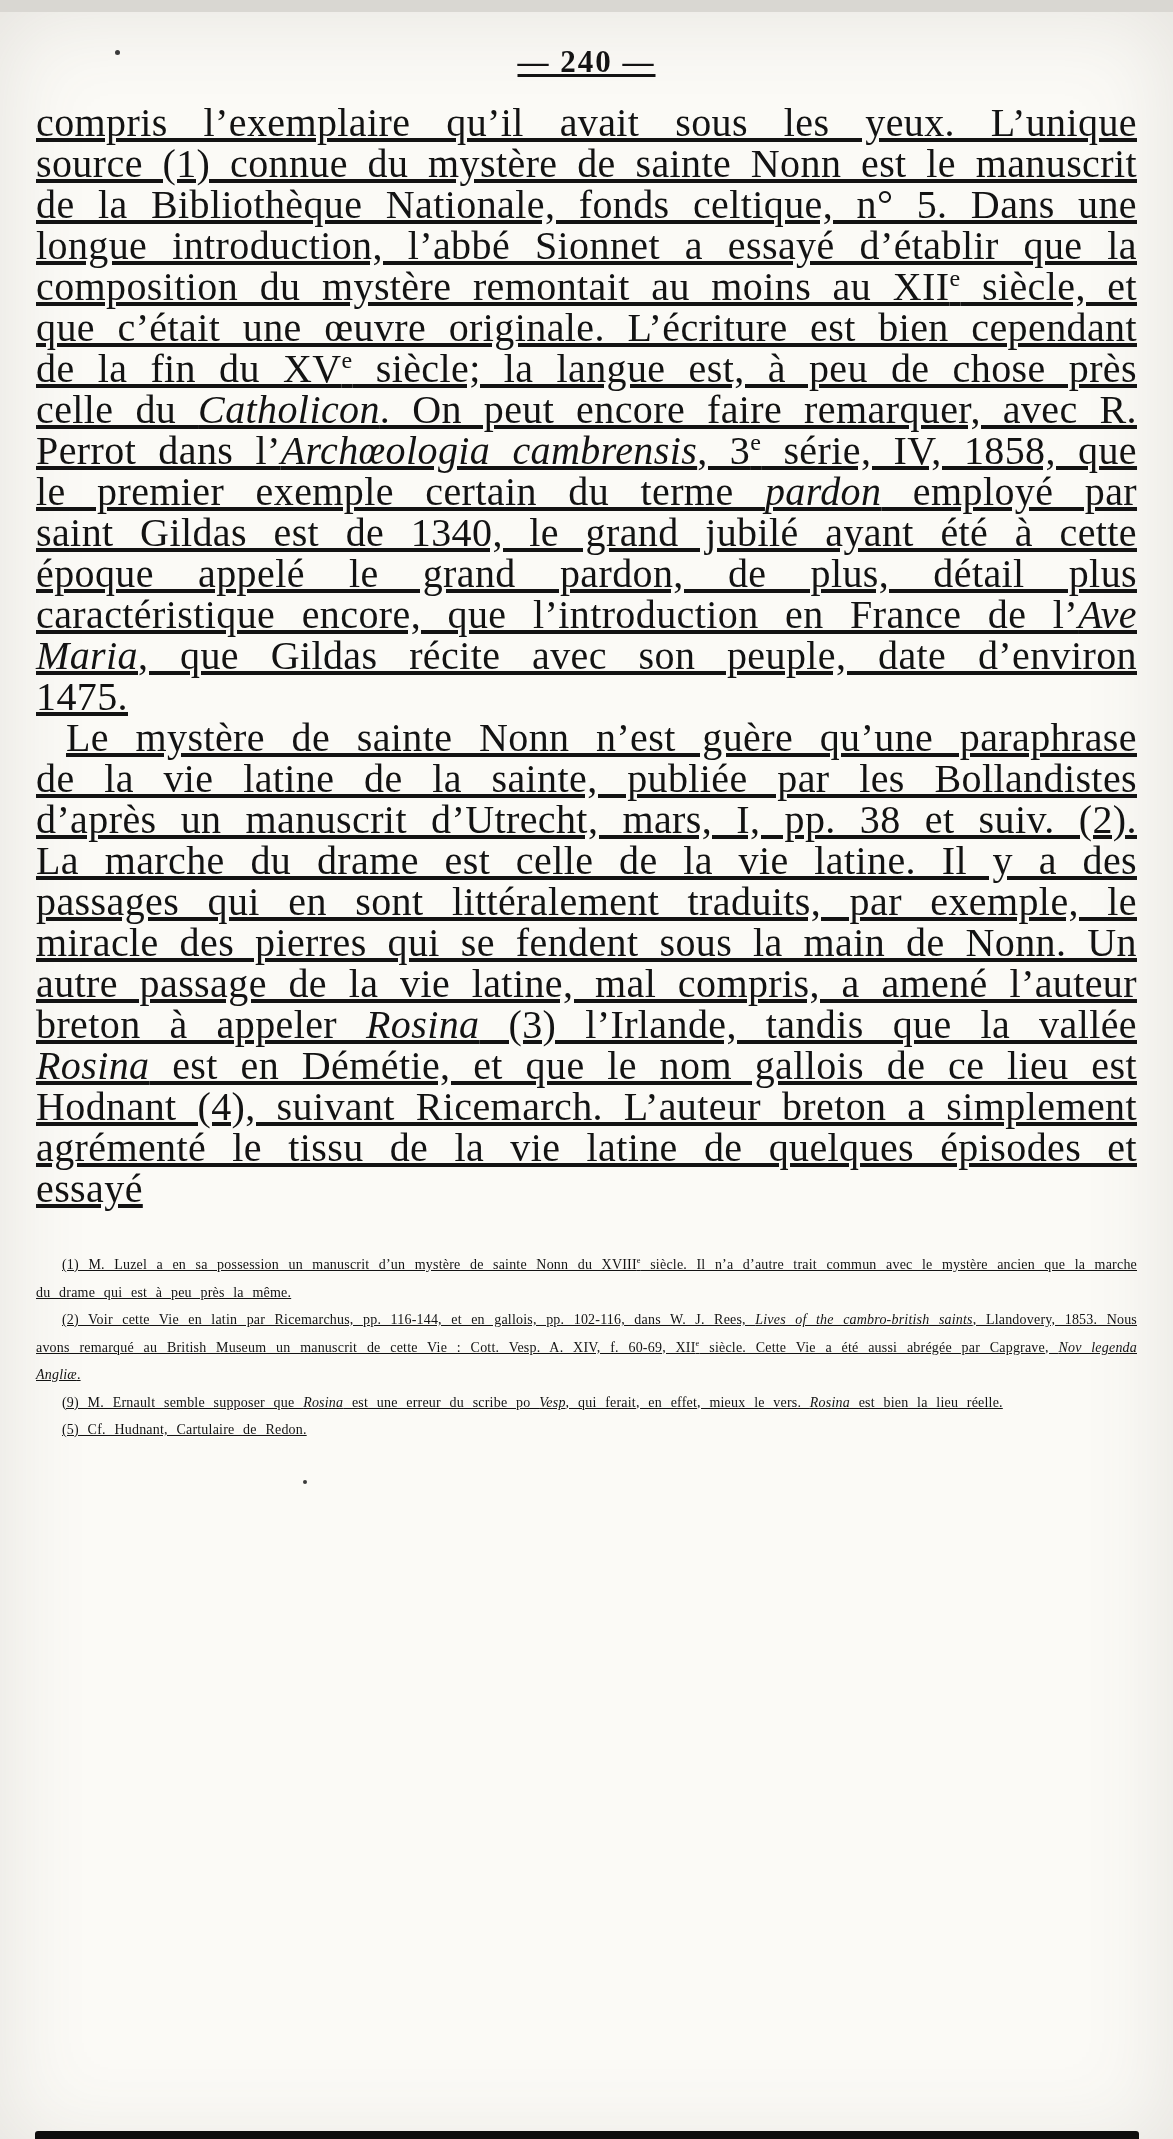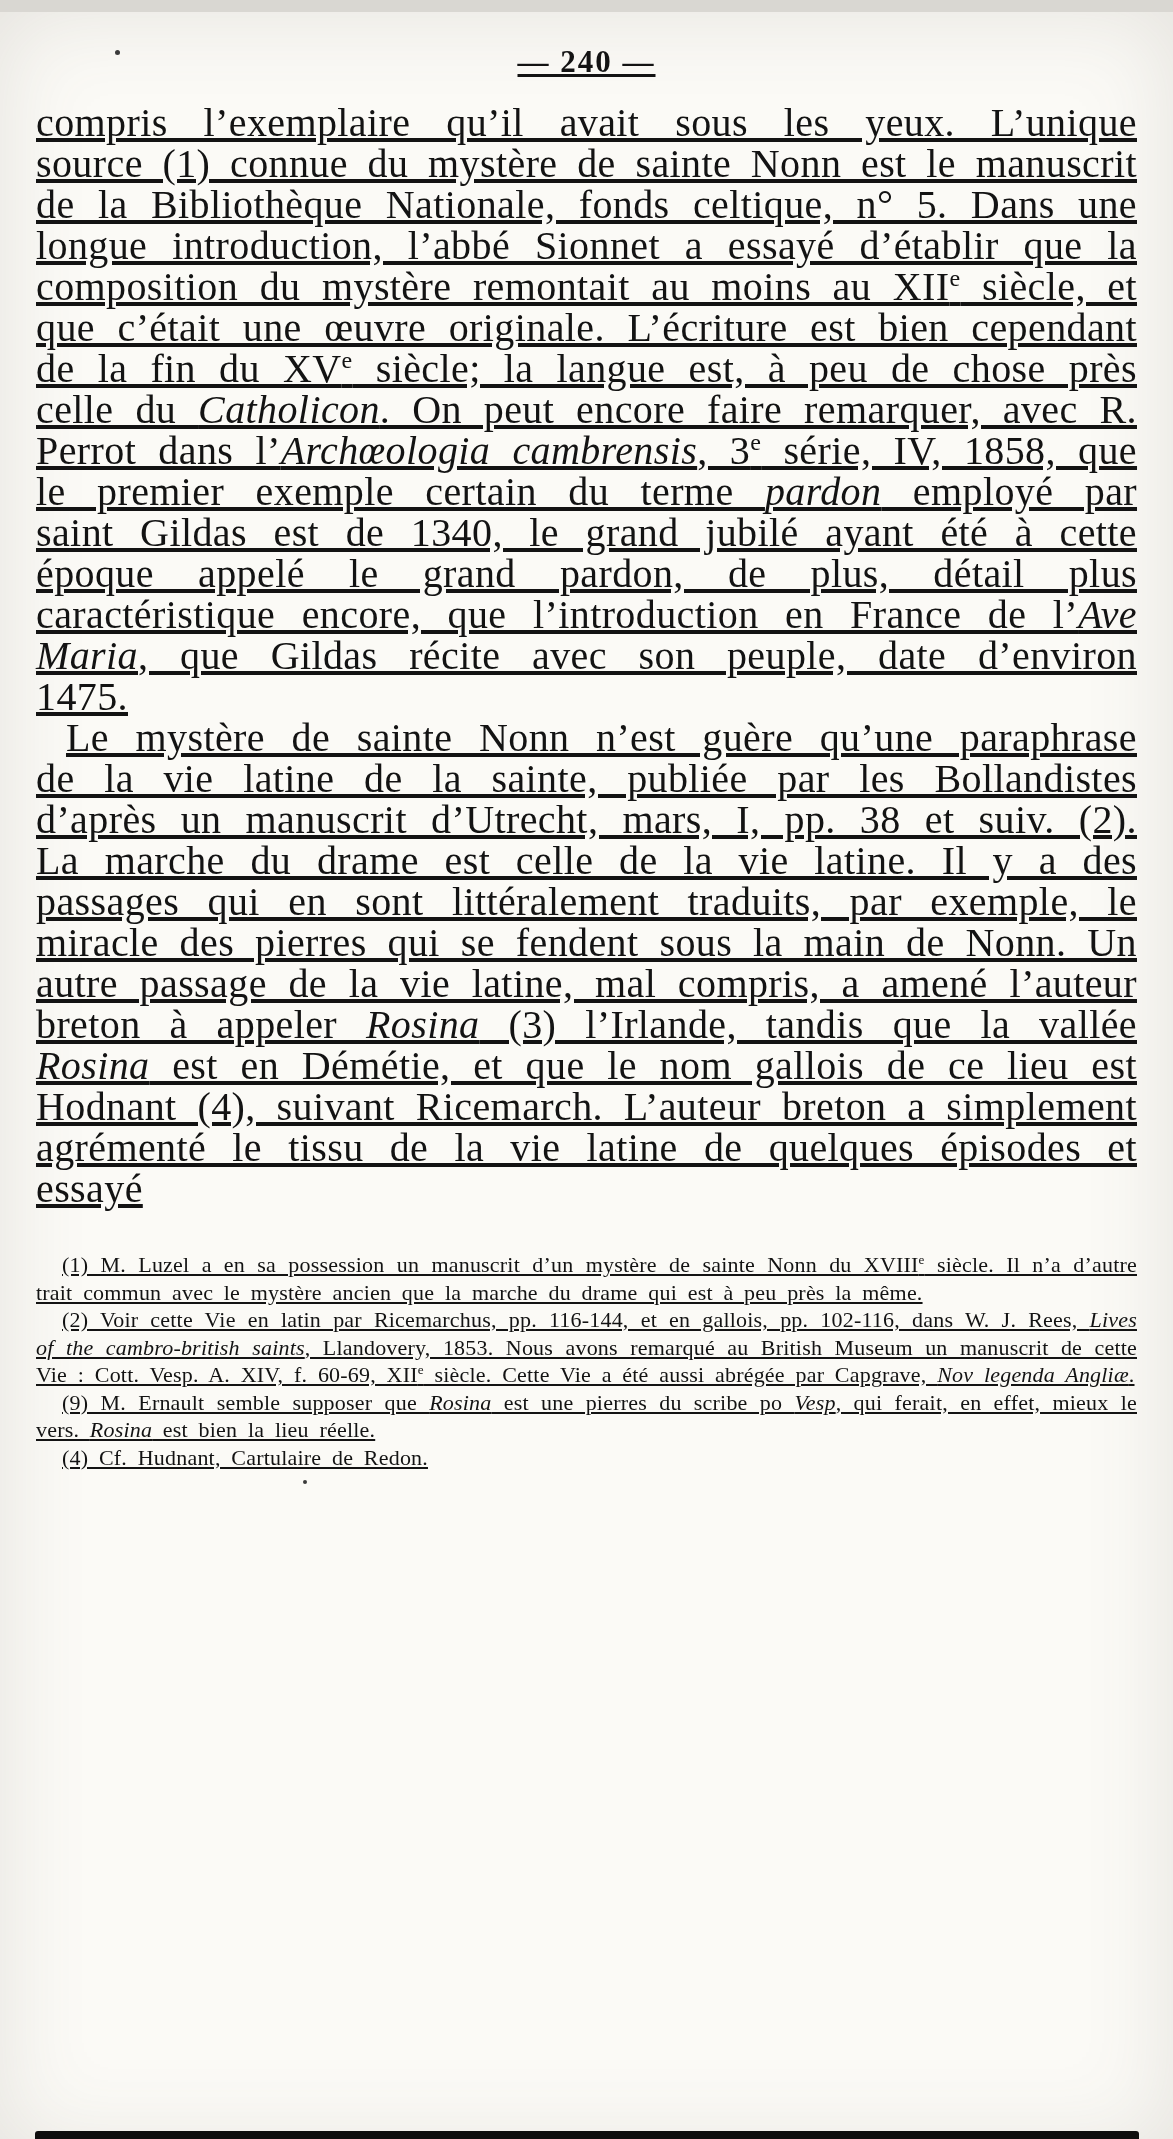--- a/index.html
+++ b/index.html
@@ -33,21 +33,21 @@
     font-size: 40px;
     line-height: 41px;
     text-align: justify;
     word-spacing: 9px;
     letter-spacing: 0.4px;
   }
   .para.indent { text-indent: 30px; }
   .footnotes-section { margin-top: 42px; }
   .footnote {
     margin: 0;
-    font-size: 22px;
+    font-size: 14px;
     line-height: 27.5px;
     text-align: justify;
     word-spacing: 5px;
     letter-spacing: 0.2px;
     text-indent: 26px;
   }
   .it { font-style: italic; }
   sup { font-size: 60%; line-height: 0; }
   .scan-bar {
     position: absolute;
@@ -74,18 +74,18 @@
 <div class="page">
   <span class="speck speck-top"></span>
   <div class="page-number">— 240 —</div>
   <div class="body-text" id="body-text">
       <p class="para"><span>compris l’exemplaire qu’il avait sous les yeux. L’unique source (1) connue du mystère de sainte Nonn est le manuscrit de la Bibliothèque Nationale, fonds celtique, n° 5. Dans une longue introduction, l’abbé Sionnet a essayé d’établir que la composition du mystère remontait au moins au XII</span><sup>e</sup><span> siècle, et que c’était une œuvre originale. L’écriture est bien cependant de la fin du XV</span><sup>e</sup><span> siècle; la langue est, à peu de chose près celle du </span><span class="it">Catholicon</span><span>. On peut encore faire remarquer, avec R. Perrot dans l’</span><span class="it">Archœologia cambrensis</span><span>, 3</span><sup>e</sup><span> série, IV, 1858, que le premier exemple certain du terme </span><span class="it">pardon</span><span> employé par saint Gildas est de 1340, le grand jubilé ayant été à cette époque appelé le grand pardon, de plus, détail plus caractéristique encore, que l’introduction en France de l’</span><span class="it">Ave Maria</span><span>, que Gildas récite avec son peuple, date d’environ 1475.</span></p>
       <p class="para indent"><span>Le mystère de sainte Nonn n’est guère qu’une paraphrase de la vie latine de la sainte, publiée par les Bollandistes d’après un manuscrit d’Utrecht, mars, I, pp. 38 et suiv. (2). La marche du drame est celle de la vie latine. Il y a des passages qui en sont littéralement traduits, par exemple, le miracle des pierres qui se fendent sous la main de Nonn. Un autre passage de la vie latine, mal compris, a amené l’auteur breton à appeler </span><span class="it">Rosina</span><span> (3) l’Irlande, tandis que la vallée </span><span class="it">Rosina</span><span> est en Démétie, et que le nom gallois de ce lieu est Hodnant (4), suivant Ricemarch. L’auteur breton a simplement agrémenté le tissu de la vie latine de quelques épisodes et essayé</span></p>
     </div>
   <div class="footnotes-section" id="footnotes">
       <p class="footnote"><span>(1) M. Luzel a en sa possession un manuscrit d’un mystère de sainte Nonn du XVIII</span><sup>e</sup><span> siècle. Il n’a d’autre trait commun avec le mystère ancien que la marche du drame qui est à peu près la même.</span></p>
       <p class="footnote"><span>(2) Voir cette Vie en latin par Ricemarchus, pp. 116-144, et en gallois, pp. 102-116, dans W. J. Rees, </span><span class="it">Lives of the cambro-british saints</span><span>, Llandovery, 1853. Nous avons remarqué au British Museum un manuscrit de cette Vie : Cott. Vesp. A. XIV, f. 60-69, XII</span><sup>e</sup><span> siècle. Cette Vie a été aussi abrégée par Capgrave, </span><span class="it">Nov legenda Angliæ</span><span>.</span></p>
-      <p class="footnote"><span>(9) M. Ernault semble supposer que </span><span class="it">Rosina</span><span> est une pierres du scribe po </span><span class="it">Vesp</span><span>, qui ferait, en effet, mieux le vers. </span><span class="it">Rosina</span><span> est bien la lieu réelle.</span></p>
-      <p class="footnote"><span>(4) Cf. Hudnant, Cartulaire de Redon.</span></p>
+      <p class="footnote"><span>(9) M. Ernault semble supposer que </span><span class="it">Rosina</span><span> est une erreur du scribe po </span><span class="it">Vesp</span><span>, qui ferait, en effet, mieux le vers. </span><span class="it">Rosina</span><span> est bien la lieu réelle.</span></p>
+      <p class="footnote"><span>(5) Cf. Hudnant, Cartulaire de Redon.</span></p>
     </div>
   <span class="speck speck-mid"></span>
   <div class="scan-bar"></div>
 </div>
 
 </body></html>

